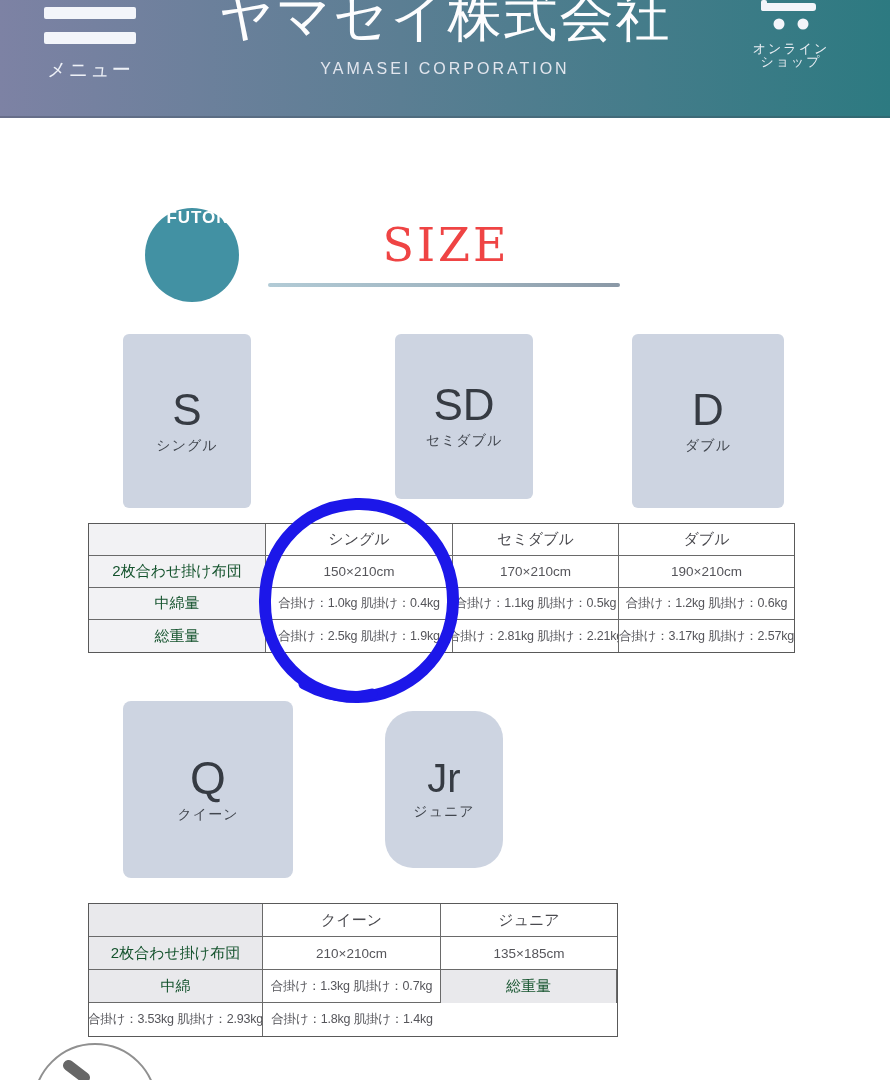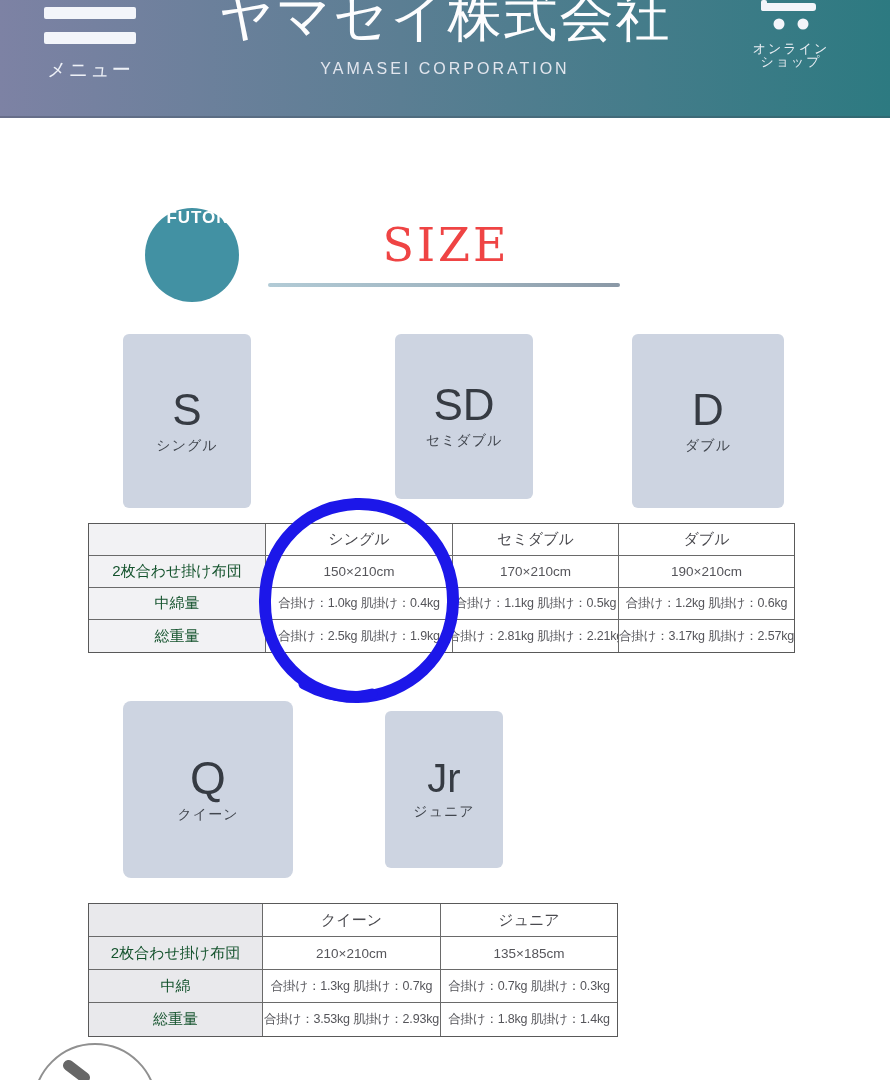--- a/index.html
+++ b/index.html
@@ -61,21 +61,21 @@
     position:absolute; background:#cdd4e1; border-radius:6px;
     display:flex; flex-direction:column; align-items:center; justify-content:center;
   }
   .card-code { font-size:44px; line-height:1; color:#363b43; font-weight:500; }
   .card-label { margin-top:5px; font-size:14px; color:#42474f; letter-spacing:1px; }
   .card-s  { left:123px; top:334px; width:128px; height:174px; }
   .card-sd { left:395px; top:334px; width:138px; height:165px; }
   .card-d  { left:632px; top:334px; width:152px; height:174px; }
   .card-q  { left:123px; top:701px; width:170px; height:177px; border-radius:8px; }
   .card-q .card-code { font-size:46px; }
-  .card-jr { left:385px; top:711px; width:118px; height:157px; }
+  .card-jr { left:385px; top:711px; width:118px; height:157px;border-radius:28px; }
   .card-jr .card-code { font-size:40px; }
 
   
   .spec-table {
     position:absolute; background:#fff; display:grid;
     border:1px solid #595959;
   }
   .table-1 { left:88px; top:523px; width:707px;
     grid-template-columns:177px 187px 166px 1fr; grid-auto-rows:32px; }
   .table-2 { left:88px; top:903px; width:530px;
@@ -198,21 +198,20 @@
     <div class="cell head corner"></div>
     <div class="cell head">クイーン</div>
     <div class="cell head last-c">ジュニア</div>
 
     <div class="cell rowlabel">2枚合わせ掛け布団</div>
     <div class="cell dim">210×210cm</div>
     <div class="cell dim last-c">135×185cm</div>
 
     <div class="cell rowlabel">中綿</div>
     <div class="cell kg">合掛け：1.3kg  肌掛け：0.7kg</div>
-    <div class="cell kg last-c">合掛け：0.7kg  肌掛け：0.3kg</div>
 
     <div class="cell rowlabel last-r">総重量</div>
     <div class="cell kg last-r">合掛け：3.53kg  肌掛け：2.93kg</div>
     <div class="cell kg last-r last-c">合掛け：1.8kg  肌掛け：1.4kg</div>
   </div>
 
   <div class="fab">
     <div class="fab-pencil"></div>
   </div>
 

